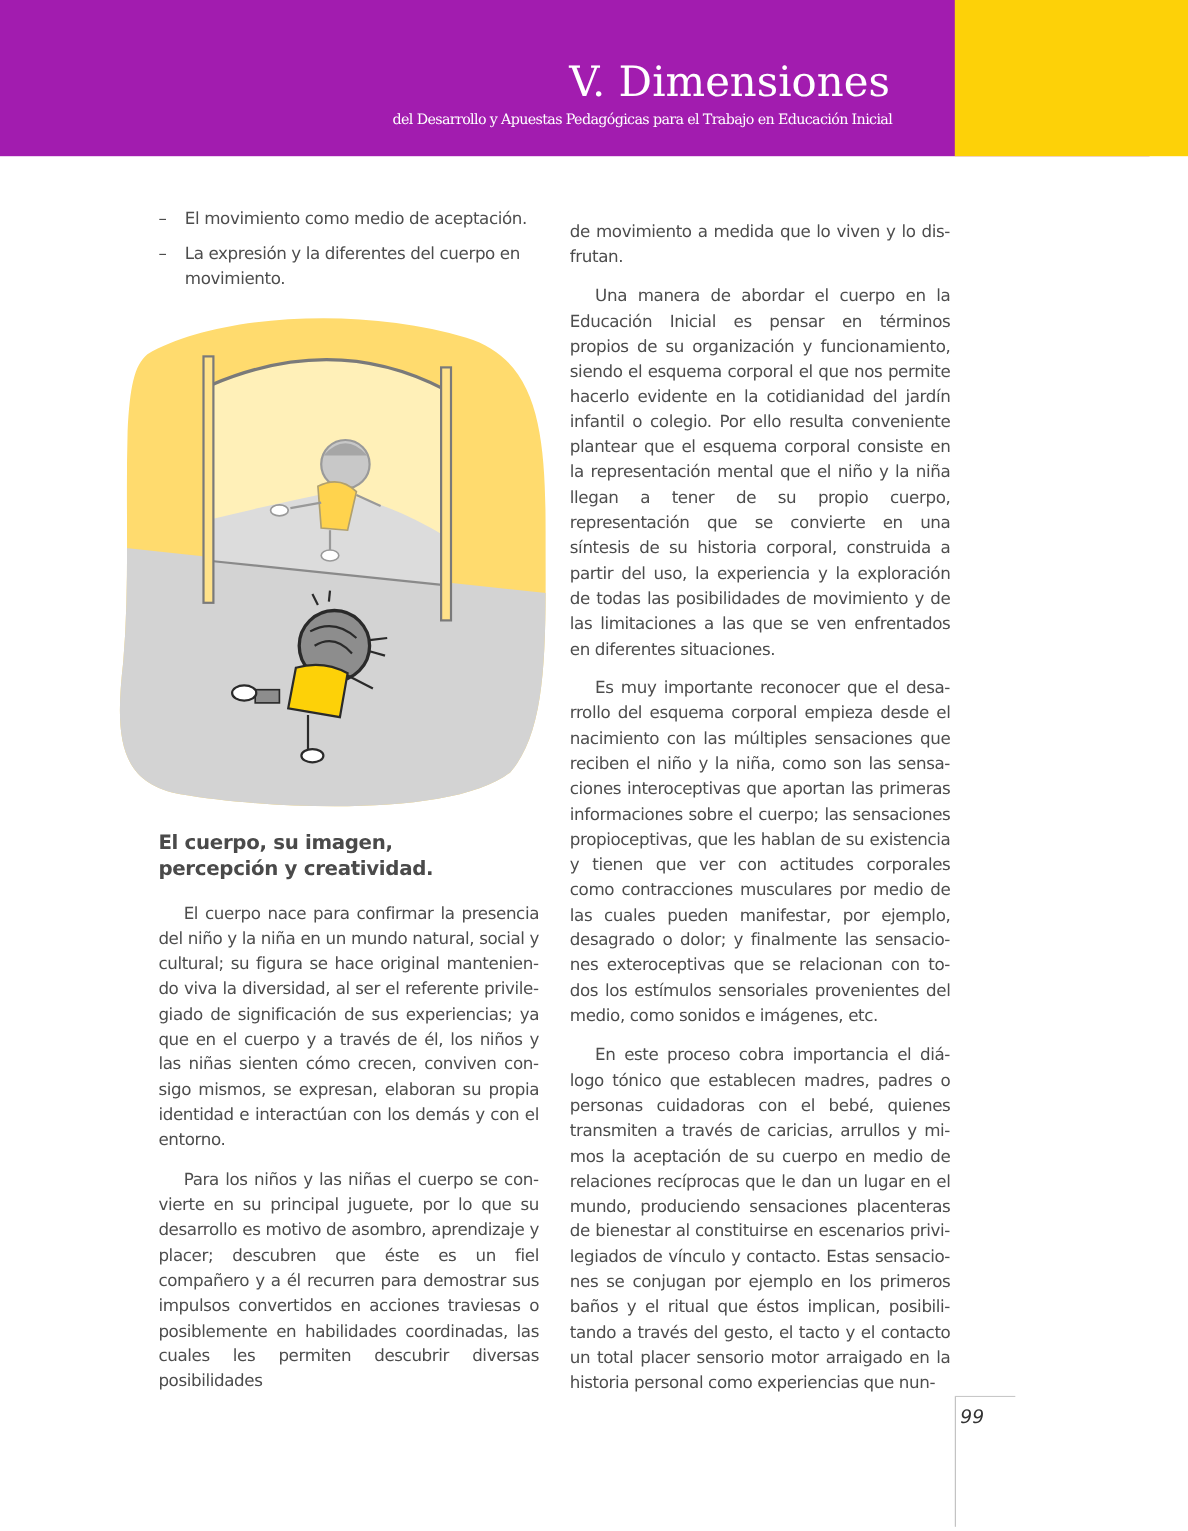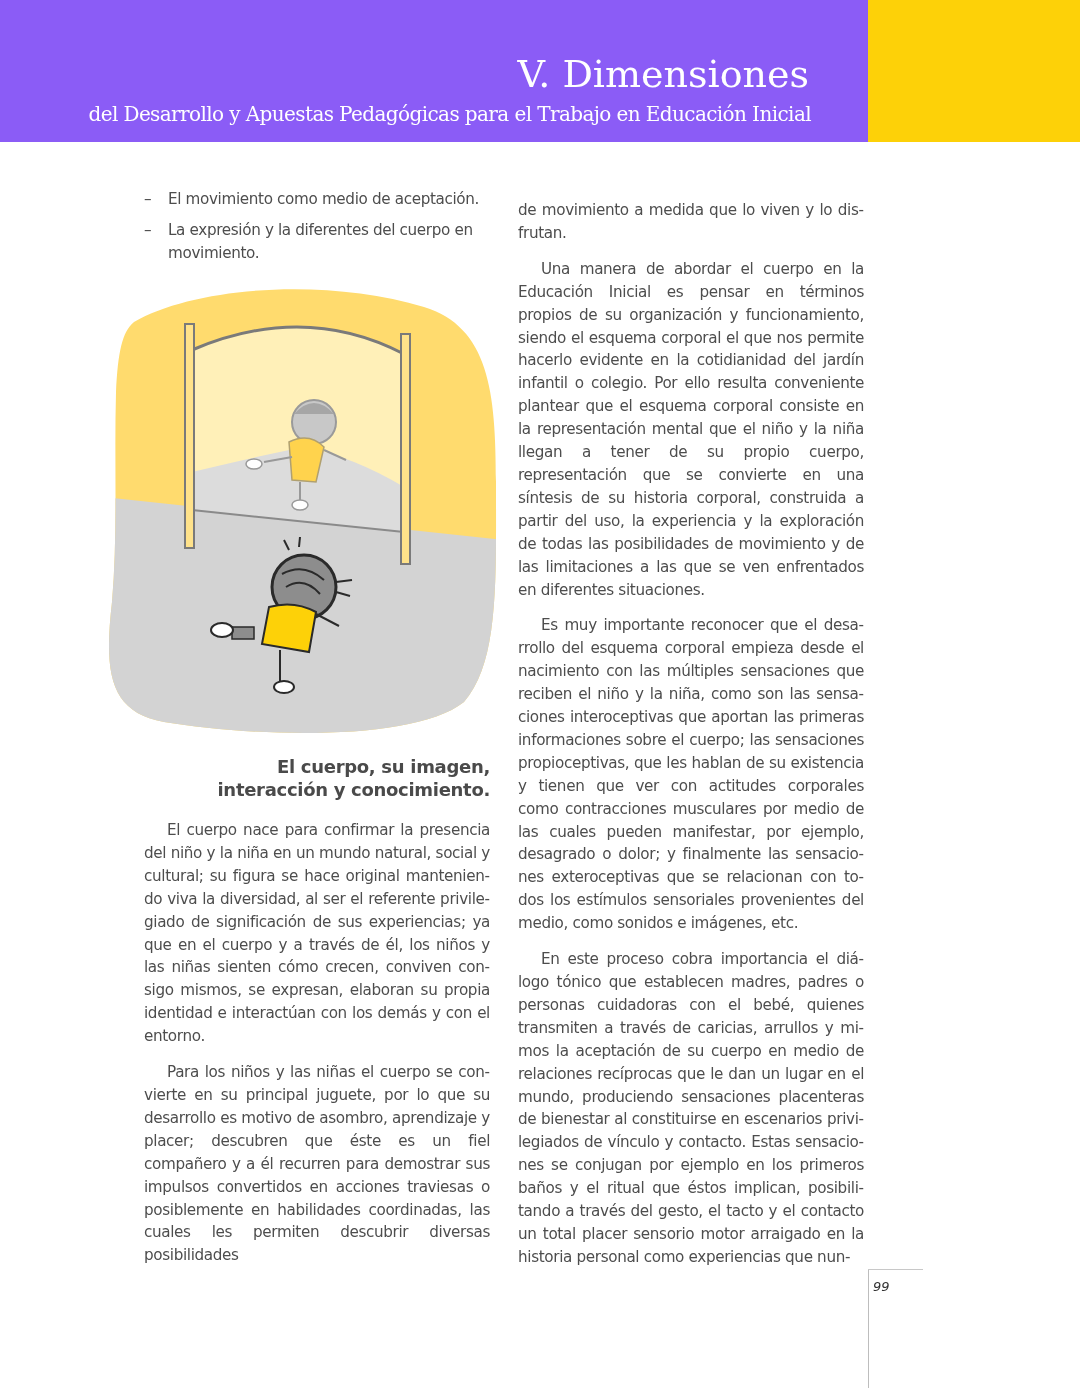--- a/index.html
+++ b/index.html
@@ -12,21 +12,21 @@
       height: 1392px;
       position: relative;
       overflow: hidden;
       font-family: "DejaVu Sans", sans-serif;
       color: #4a4a4a;
     }
     .header {
       position: absolute;
       left: 0; top: 0;
       width: 1045px; height: 142px;
-      background: #8b5cf6;
+      background: #a21caf;
     }
     .header-accent {
       position: absolute;
       left: 868px; top: 0;
       width: 212px; height: 142px;
       background: #FDD108;
     }
     .header-title {
       position: absolute;
       right: 236px;
@@ -35,21 +35,21 @@
       font-size: 38px;
       color: #ffffff;
       white-space: nowrap;
       letter-spacing: 0px;
     }
     .header-subtitle {
       position: absolute;
       right: 234px;
       top: 102px;
       font-family: "DejaVu Serif", serif;
-      font-size: 20px;
+      font-size: 13px;
       color: #ffffff;
       white-space: nowrap;
       letter-spacing: -0.6px;
     }
 
     .col {
       position: absolute;
       font-size: 15.2px;
       line-height: 22.9px;
       color: #4d4d4d;
@@ -83,41 +83,40 @@
 
     .section-heading {
       position: absolute;
       left: 144px; top: 755px;
       width: 346px;
       font-size: 18px;
       font-weight: bold;
       line-height: 23px;
       color: #4a4a4a;
       letter-spacing: -0.3px;
-      text-align: right;
     }
 
     .col-left-lower { left: 144px; top: 808px; width: 346px; }
 
     .page-rule-v {
       position: absolute;
       left: 868px; top: 1270px;
       width: 1px; height: 118px;
       background: #bdbdbd;
     }
     .page-rule-h {
       position: absolute;
       left: 868px; top: 1269px;
       width: 55px; height: 1px;
       background: #c8c8c8;
     }
     .page-number {
       position: absolute;
       left: 873px; top: 1279px;
-      font-size: 13px;
+      font-size: 17px;
       font-style: italic;
       color: #333333;
     }
   </style>
 </head>
 <body>
 
 <div class="header">
   <div class="header-title">V. Dimensiones</div>
   <div class="header-subtitle">del Desarrollo y Apuestas Pedagógicas para el Trabajo en Educación Inicial</div>
@@ -175,21 +174,21 @@
       <rect x="128" y="345" width="22" height="12" fill="#8d8d8d" stroke="#2a2a2a" stroke-width="1.5"></rect>
       <ellipse cx="118" cy="348" rx="11" ry="7" fill="#ffffff" stroke="#2a2a2a" stroke-width="2"></ellipse>
       <line x1="176" y1="368" x2="176" y2="402" stroke="#2a2a2a" stroke-width="2"></line>
       <ellipse cx="180" cy="405" rx="10" ry="6" fill="#ffffff" stroke="#2a2a2a" stroke-width="2"></ellipse>
     </g>
   </svg>
 </div>
 
 <div class="section-heading">
   <div>El cuerpo, su imagen,</div>
-  <div>interacción y conocimiento.</div>
+  <div>percepción y creatividad.</div>
 </div>
 
 <div class="col col-left-lower">
   <p class="para">El cuerpo nace para confirmar la presencia del niño y la niña en un mundo natural, social y cultural; su figura se hace original mantenien­do viva la diversidad, al ser el referente privile­giado de significación de sus experiencias; ya que en el cuerpo y a través de él, los niños y las niñas sienten cómo crecen, conviven con­sigo mismos, se expresan, elaboran su propia identidad e interactúan con los demás y con el entorno.</p>
   <p class="para">Para los niños y las niñas el cuerpo se con­vierte en su principal juguete, por lo que su desarrollo es motivo de asombro, aprendizaje y placer; descubren que éste es un fiel compañe­ro y a él recurren para demostrar sus impulsos convertidos en acciones traviesas o posible­mente en habilidades coordinadas, las cuales les permiten descubrir diversas posibilidades</p>
 </div>
 
 <div class="col col-right">
   <p class="para noindent">de movimiento a medida que lo viven y lo dis­frutan.</p>
   <p class="para">Una manera de abordar el cuerpo en la Edu­cación Inicial es pensar en términos propios de su organización y funcionamiento, siendo el esquema corporal el que nos permite hacerlo evidente en la cotidianidad del jardín infantil o colegio. Por ello resulta conveniente plantear que el esquema corporal consiste en la repre­sentación mental que el niño y la niña llegan a tener de su propio cuerpo, representación que se convierte en una síntesis de su historia cor­poral, construida a partir del uso, la experiencia y la exploración de todas las posibilidades de movimiento y de las limitaciones a las que se ven enfrentados en diferentes situaciones.</p>

